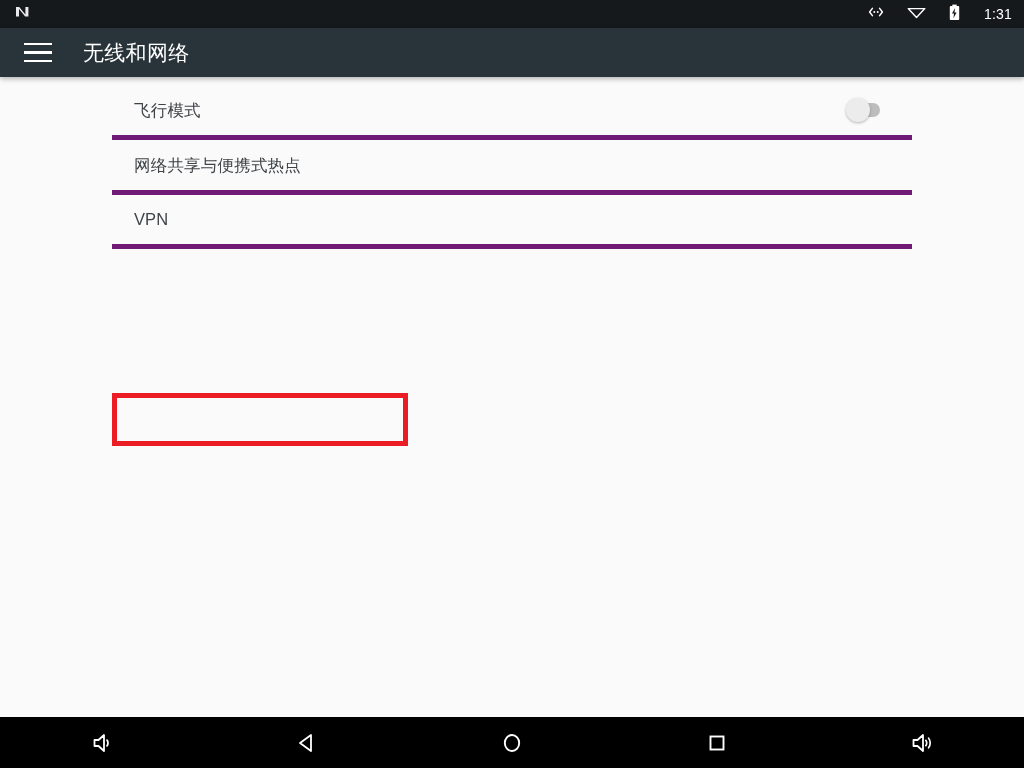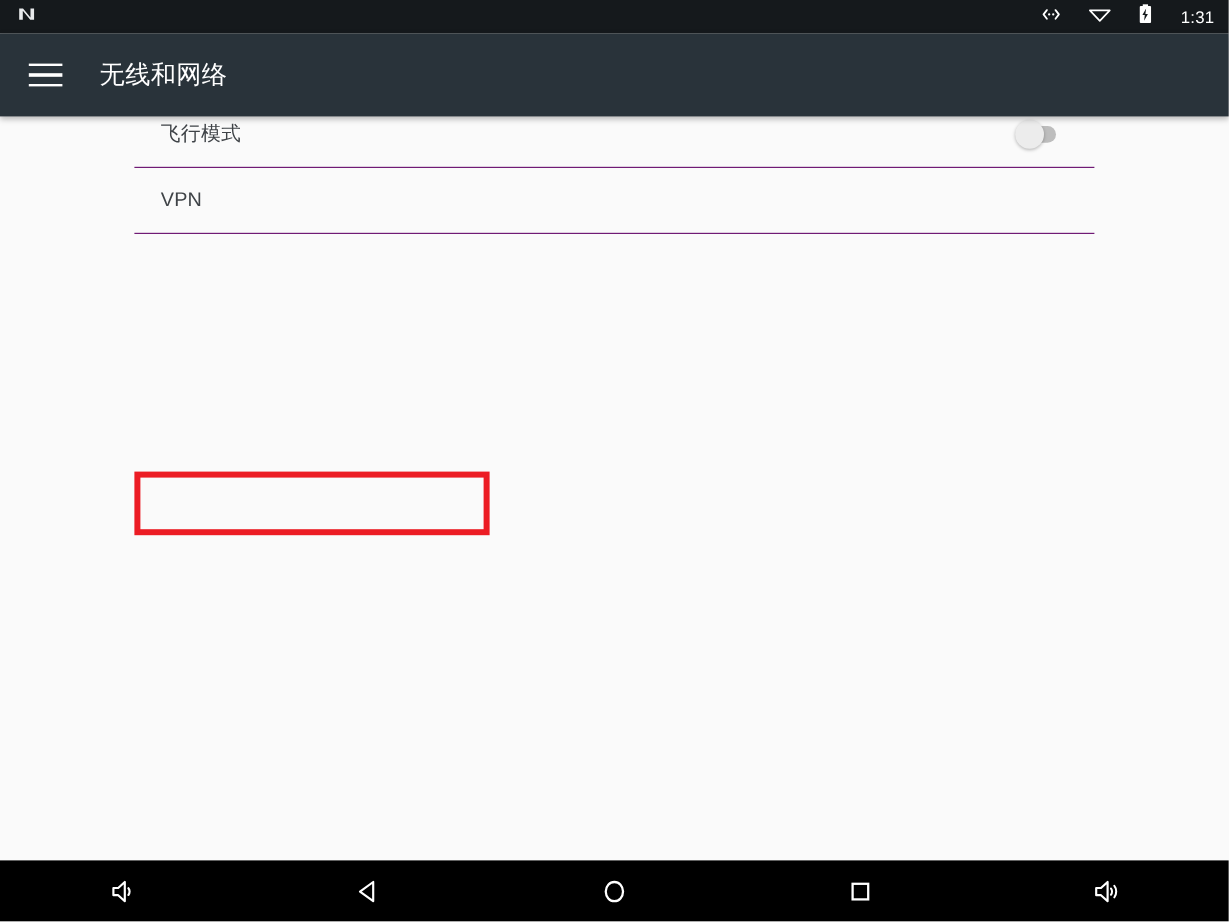--- a/index.html
+++ b/index.html
@@ -56,21 +56,21 @@
     letter-spacing: 0.2px;
     font-family: "Liberation Sans", "DejaVu Sans", sans-serif;
     padding-left: 1px;
   }
 
   
   #app-bar {
     position: absolute;
     left: 0; top: 28px;
     width: 1024px;
-    height: 69px;
+    height: 49px;
     background: #29333a;
     display: flex;
     align-items: center;
     box-shadow: 0 2px 5px rgba(0,0,0,0.28);
     z-index: 5;
   }
   #menu-button {
     width: 32px;
     height: 26px;
     margin-left: 24px;
@@ -107,21 +107,21 @@
     position: absolute;
     left: 112px;
     top: 0;
     width: 800px;
   }
   .list-item {
     position: relative;
     height: 54.6px;
     display: flex;
     align-items: center;
-    border-bottom: 1px solid #701a75;
+    border-bottom: 5px solid #701a75;
     box-sizing: border-box;
     cursor: pointer;
   }
   .list-item:first-child { height: 55px; }
   .list-item-label {
     font-size: 16.5px;
     color: #3f4347;
     margin-left: 22px;
     letter-spacing: 0.2px;
     font-family: "Liberation Sans", "DejaVu Sans", sans-serif;
@@ -242,20 +242,23 @@
     <div id="settings-list">
 
       <div class="list-item">
         <span class="list-item-label">飞行模式</span>
         <span class="switch">
           <span class="switch-track"></span>
           <span class="switch-thumb"></span>
         </span>
       </div>
 
+      <div class="list-item">
+        <span class="list-item-label">网络共享与便携式热点</span>
+      </div>
 
       <div class="list-item">
         <span class="list-item-label latin">VPN</span>
       </div>
 
 
 
     </div>
 
     <div id="highlight-box"></div>

